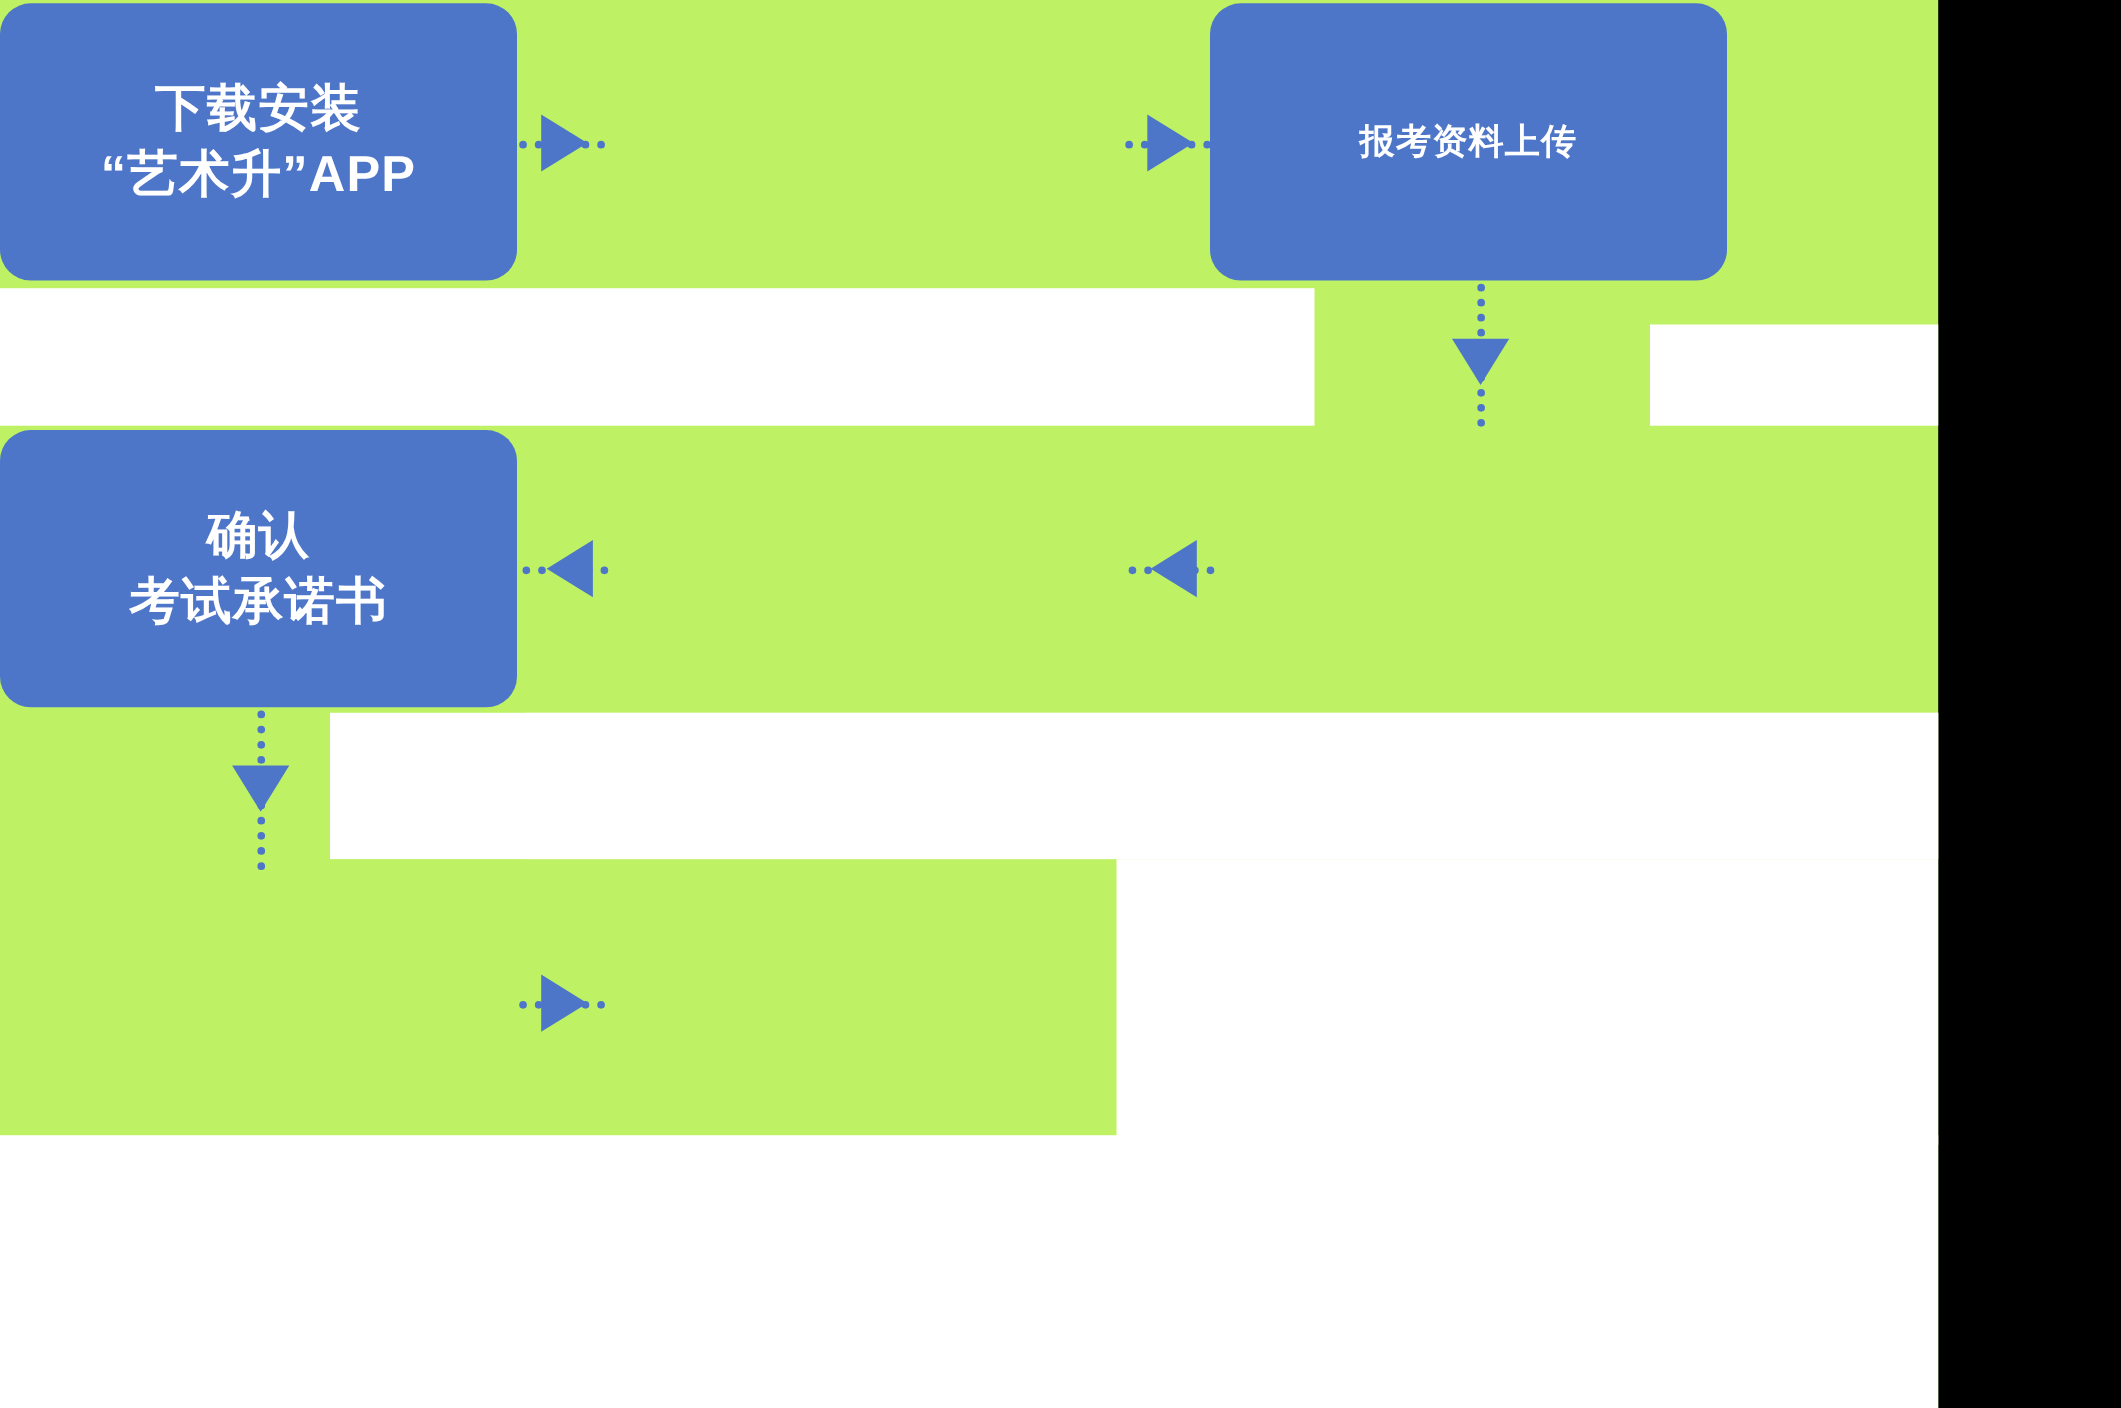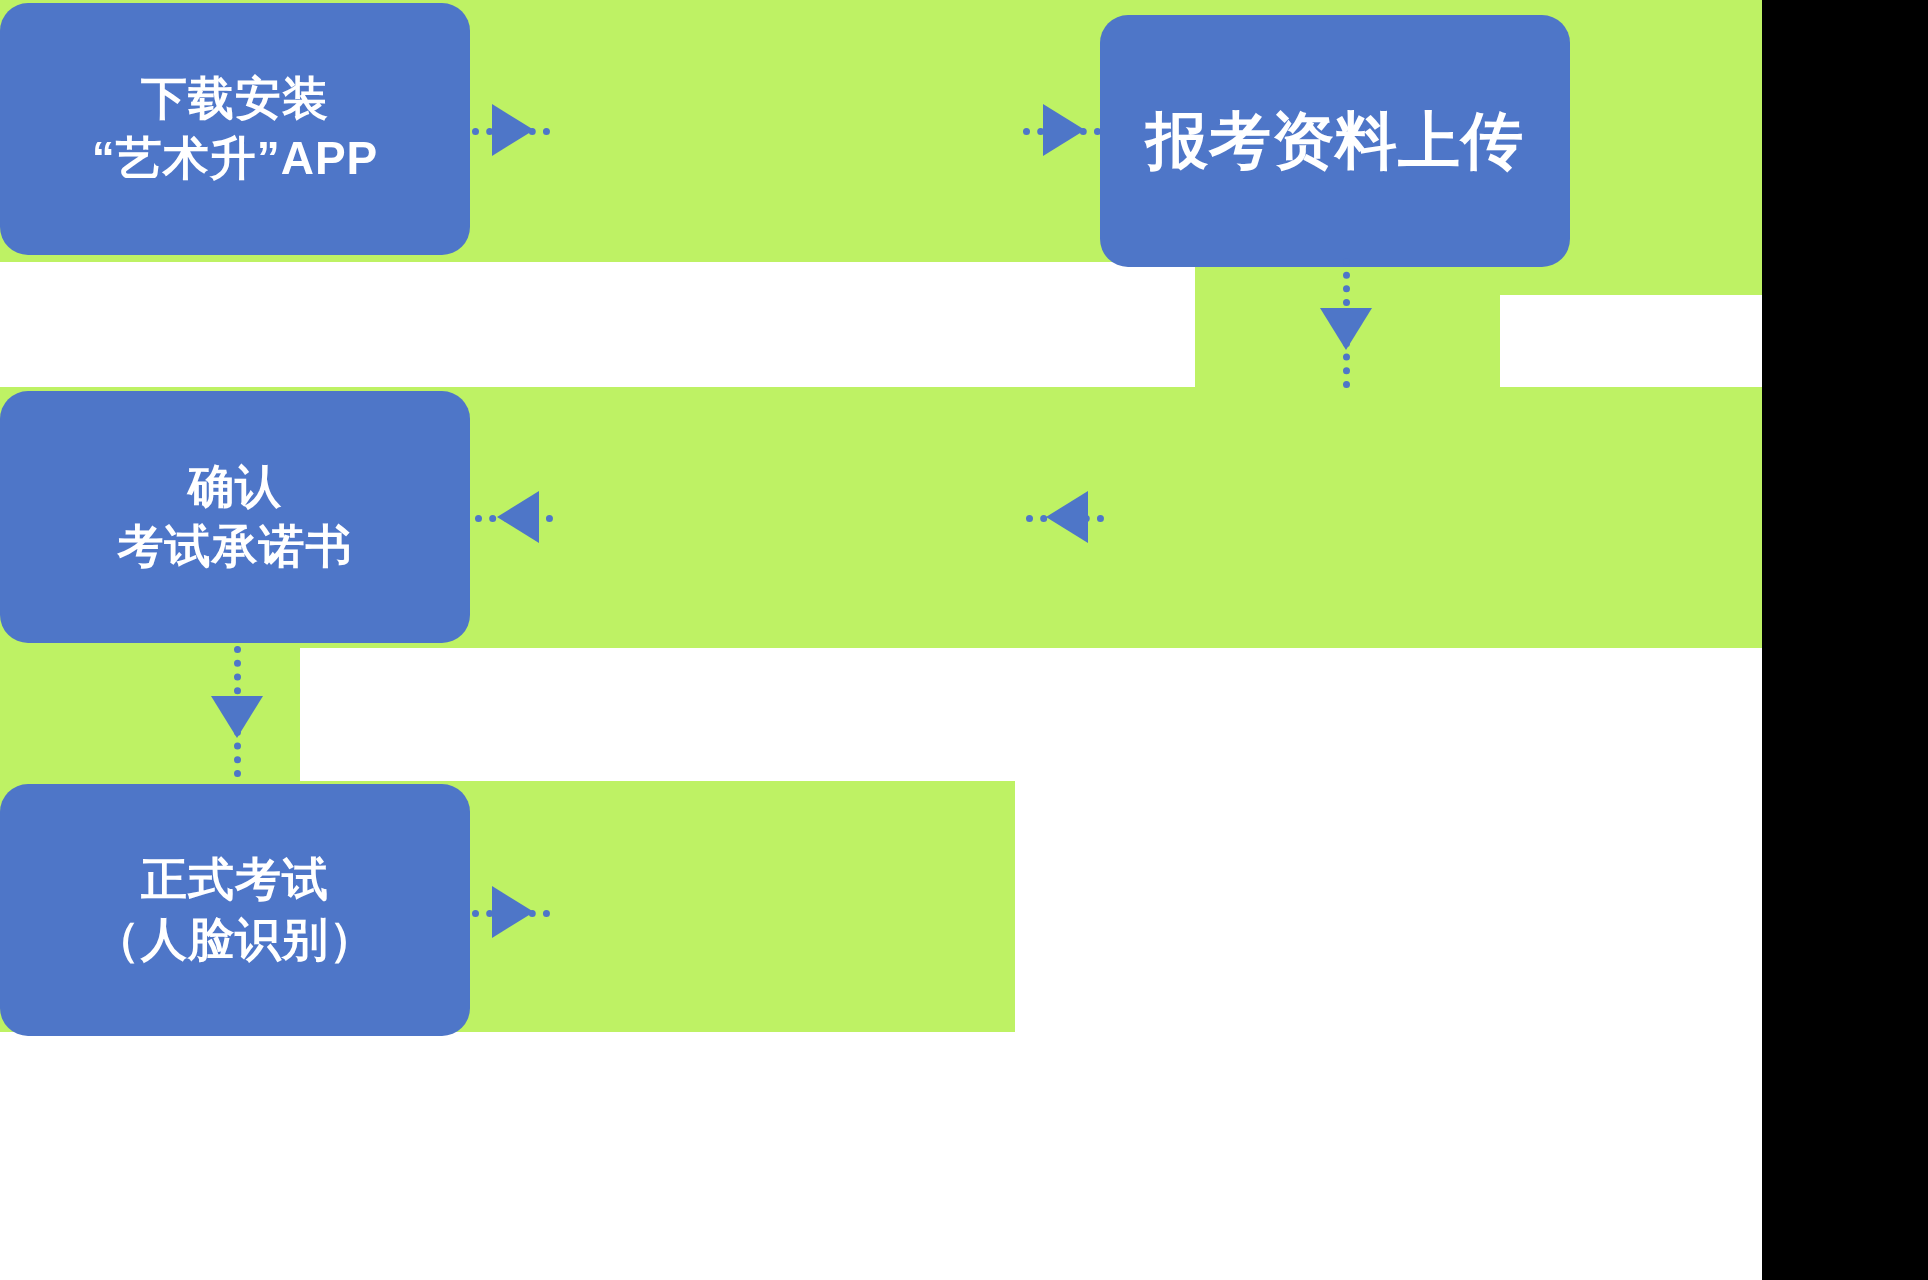--- a/index.html
+++ b/index.html
@@ -32,21 +32,21 @@
     color: #ffffff;
     font-weight: bold;
     line-height: 1.30;
     letter-spacing: 1px;
     box-sizing: border-box;
     padding: 6px 10px;
     white-space: pre-line;
     font-size: 46px;
   }
   .node.two-line { font-size: 46px; }
-  .node.one-line { font-size: 62px; margin-top: 12px; }
+  .node.one-line { font-size: 32px; }
 
   
   .conn-h {
     position: absolute;
     height: 0;
     border-top: 7px dotted #4e76c8;
   }
   .conn-v {
     position: absolute;
     width: 0;
@@ -108,20 +108,18 @@
   <div class="arrow-left" style="left:497px; top:491px;"></div>
 
 
   <div class="conn-h" style="left:1026px; top:515px; width:78px;"></div>
   <div class="arrow-left" style="left:1046px; top:491px;"></div>
 
 
   <div class="conn-v" style="left:234px; top:646px; width:0; height:145px;"></div>
   <div class="arrow-down" style="left:211px; top:696px;"></div>
 
-  <div class="node two-line" style="left:0px; top:784px; width:470px; height:252px;">正式考试
-（人脸识别）</div>
 
   <div class="conn-h" style="left:472px; top:910px; width:78px;"></div>
   <div class="arrow-right" style="left:492px; top:886px;"></div>
 
 
 </div>
 
 </body></html>

